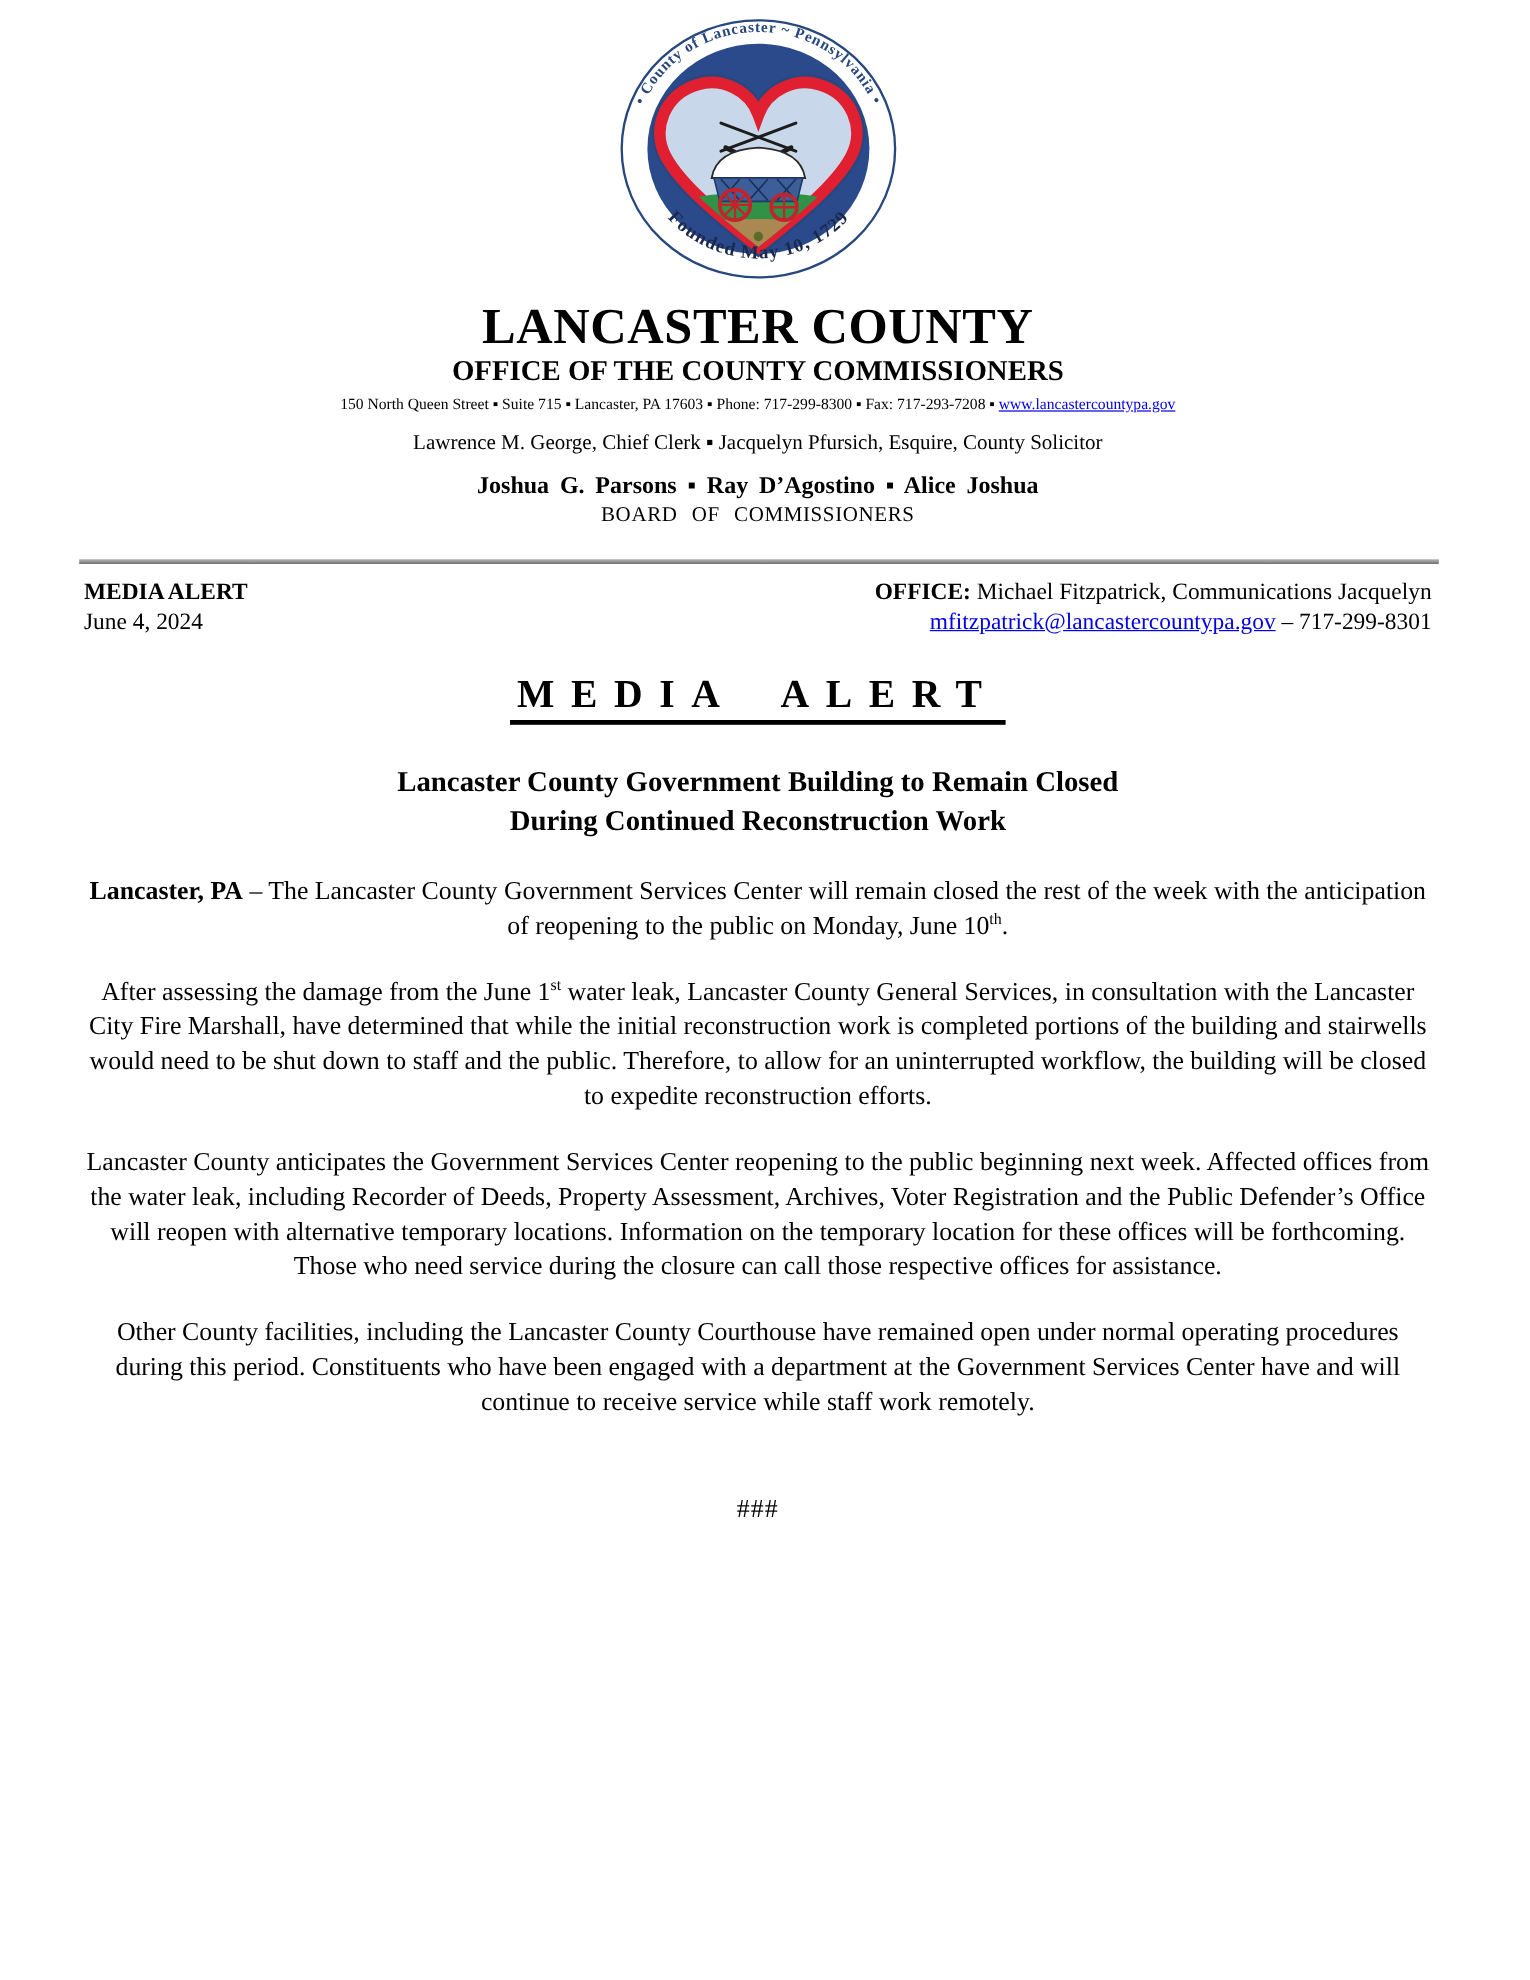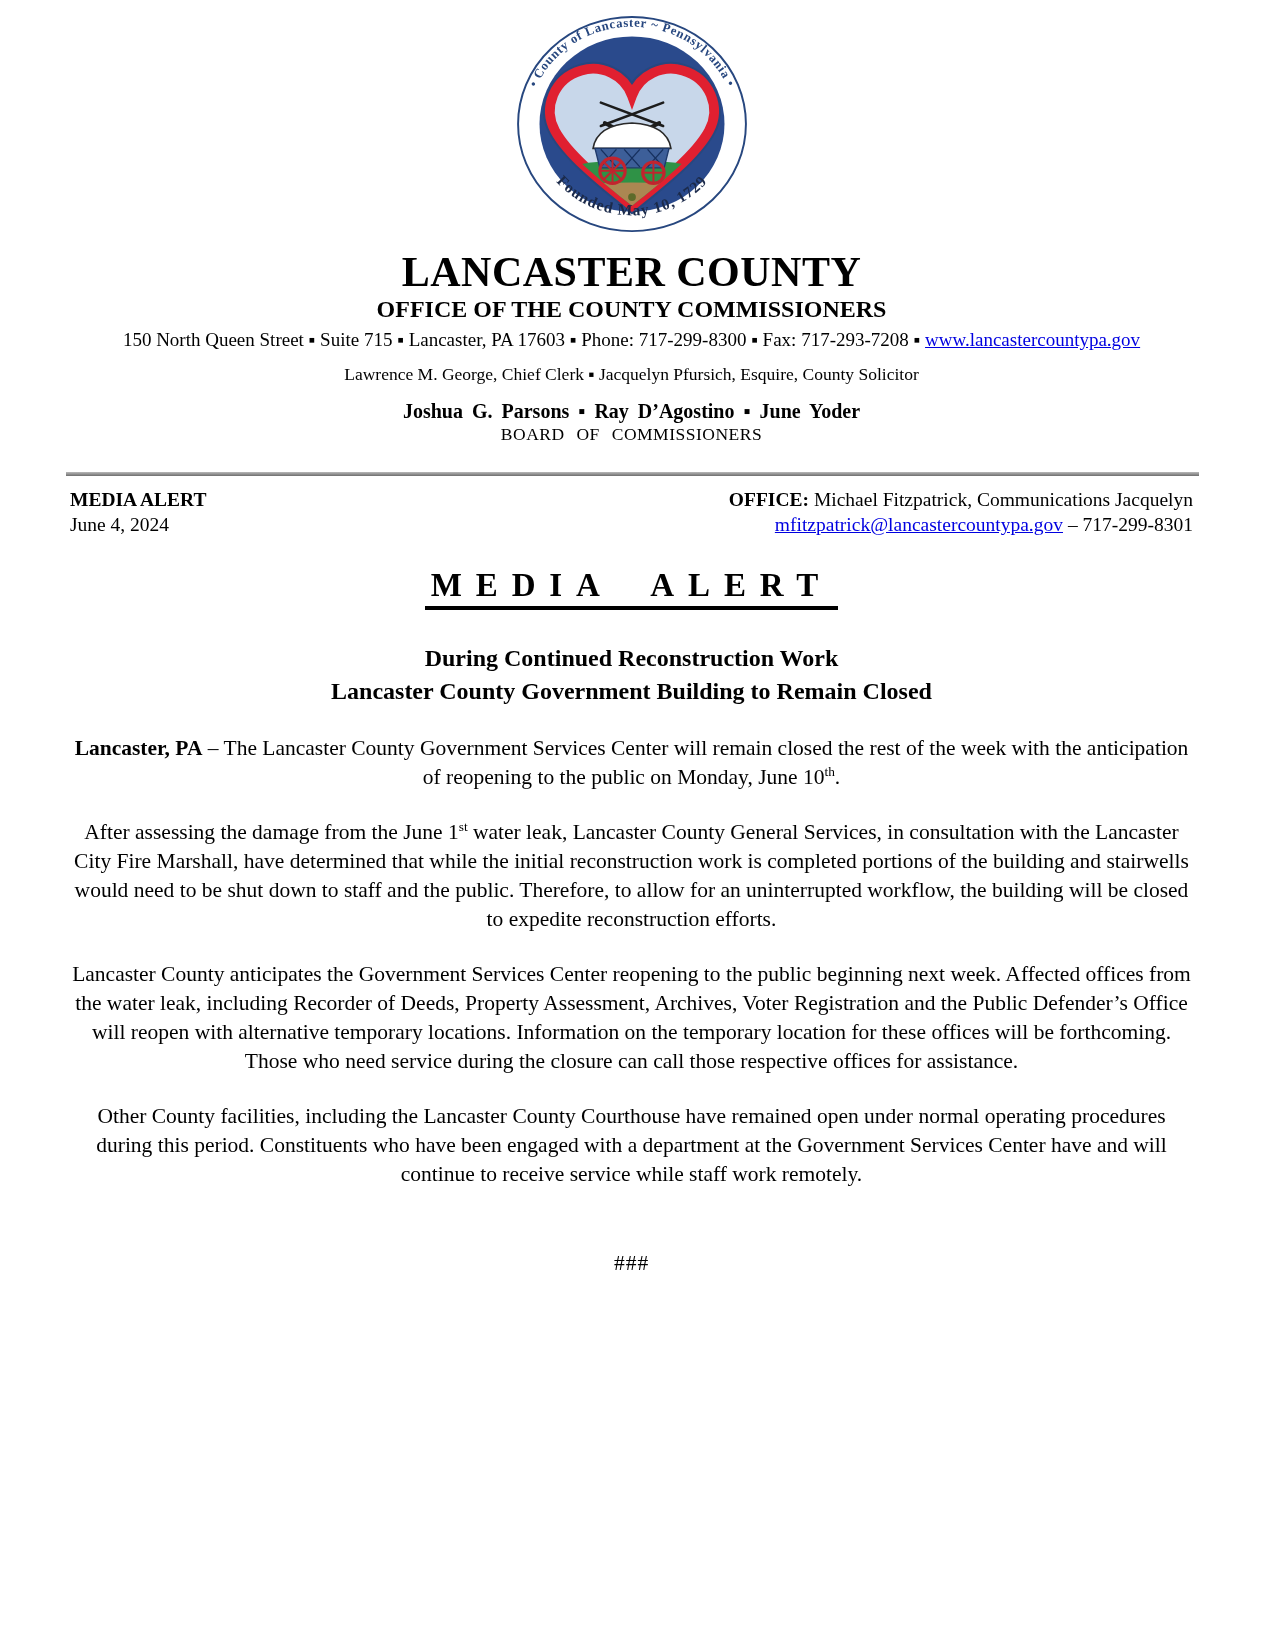--- a/index.html
+++ b/index.html
@@ -23,21 +23,21 @@
     font-weight: bold;
     letter-spacing: 0.5px;
     line-height: 1.05;
   }
   .office {
     font-size: 24px;
     font-weight: bold;
     margin-top: 2px;
     line-height: 1.15;
   }
-  .address-line { font-size: 19px; margin-top: 4px; line-height: 1.25; }
+  .address-line { font-size: 13px; margin-top: 4px; line-height: 1.25; }
   .clerk-line   { font-size: 17.5px; margin-top: 13px; line-height: 1.25; }
   .commissioners {
     font-size: 20px;
     font-weight: bold;
     margin-top: 13px;
     line-height: 1.2;
     word-spacing: 4px;
   }
   .board-label {
     font-size: 17.5px;
@@ -169,43 +169,43 @@
       <text font-size="16" font-weight="bold" fill="#1b2a4a" letter-spacing="1" font-family="Liberation Serif, DejaVu Serif, serif">
         <textPath href="#arcBot" startOffset="50%" text-anchor="middle">Founded May 10, 1729</textPath>
       </text>
     </svg>
   </div>
 
   <div class="org-name center">LANCASTER COUNTY</div>
   <div class="office center">OFFICE OF THE COUNTY COMMISSIONERS</div>
   <div class="address-line center"><span>150 North Queen Street ▪ Suite 715 ▪ Lancaster, PA 17603 ▪ Phone: 717-299-8300 ▪ Fax: 717-293-7208 ▪ </span><a class="seg-link" href="#">www.lancastercountypa.gov</a></div>
   <div class="clerk-line center">Lawrence M. George, Chief Clerk ▪ Jacquelyn Pfursich, Esquire, County Solicitor</div>
-  <div class="commissioners center">Joshua G. Parsons  ▪  Ray D’Agostino  ▪  June Yoder</div>
+  <div class="commissioners center">Joshua G. Parsons  ▪  Ray D’Agostino  ▪  Alice Joshua</div>
   <div class="board-label center">BOARD OF COMMISSIONERS</div>
 
   <hr class="rule">
 
   <div class="meta-row">
     <div class="meta-left">
       <div class="meta-alert-label">MEDIA ALERT</div>
       <div>June 4, 2024</div>
     </div>
     <div class="meta-right">
       <div><span style="font-weight: bold;">OFFICE:</span><span> Michael Fitzpatrick, Communications Jacquelyn</span></div>
       <div><a class="seg-link" href="#">mfitzpatrick@lancastercountypa.gov</a><span> – 717-299-8301</span></div>
     </div>
   </div>
 
   <div class="alert-title-wrap">
     <span class="alert-title">MEDIA ALERT</span>
   </div>
 
   <div class="headline">
+    <div>Lancaster County Government Building to Remain Closed</div>
     <div>During Continued Reconstruction Work</div>
-    <div>Lancaster County Government Building to Remain Closed</div>
   </div>
 
   <div class="body-copy">
     <p><span style="font-weight: bold;">Lancaster, PA</span><span> – The Lancaster County Government Services Center will remain closed the rest of the week with the anticipation of reopening to the public on Monday, June 10</span><sup>th</sup><span>.</span></p>
     <p><span>After assessing the damage from the June 1</span><sup>st</sup><span> water leak, Lancaster County General Services, in consultation with the Lancaster City Fire Marshall, have determined that while the initial reconstruction work is completed portions of the building and stairwells would need to be shut down to staff and the public. Therefore, to allow for an uninterrupted workflow, the building will be closed to expedite reconstruction efforts.</span></p>
     <p><span>Lancaster County anticipates the Government Services Center reopening to the public beginning next week. Affected offices from the water leak, including Recorder of Deeds, Property Assessment, Archives, Voter Registration and the Public Defender’s Office will reopen with alternative temporary locations. Information on the temporary location for these offices will be forthcoming. Those who need service during the closure can call those respective offices for assistance.</span></p>
     <p><span>Other County facilities, including the Lancaster County Courthouse have remained open under normal operating procedures during this period. Constituents who have been engaged with a department at the Government Services Center have and will continue to receive service while staff work remotely.</span></p>
   </div>
 
   <div class="end-marks">###</div>

